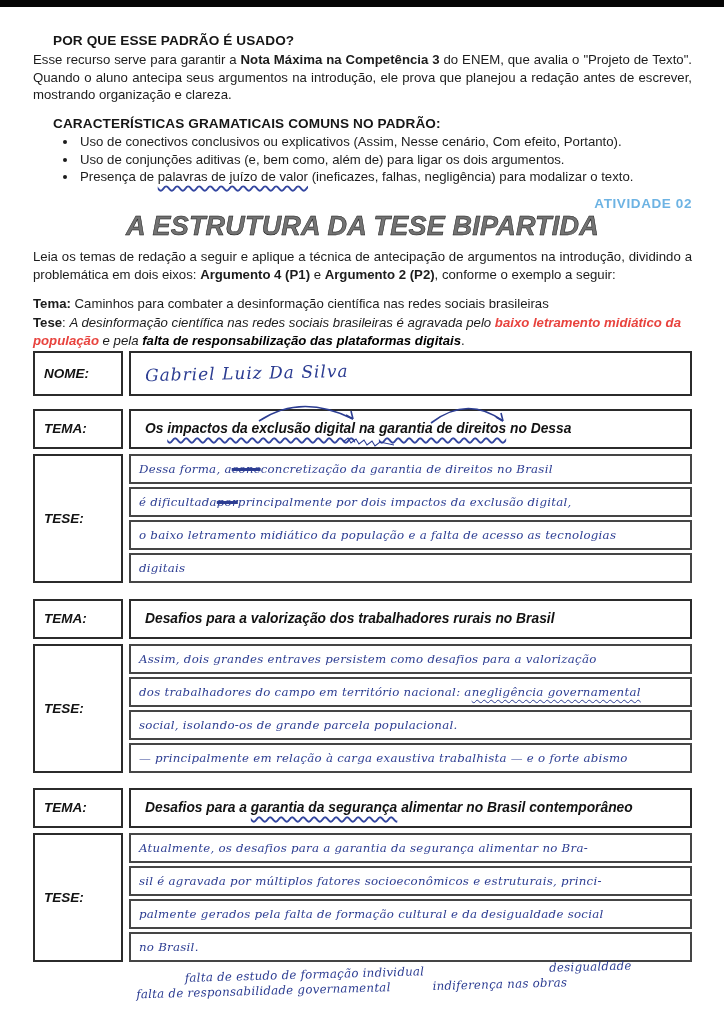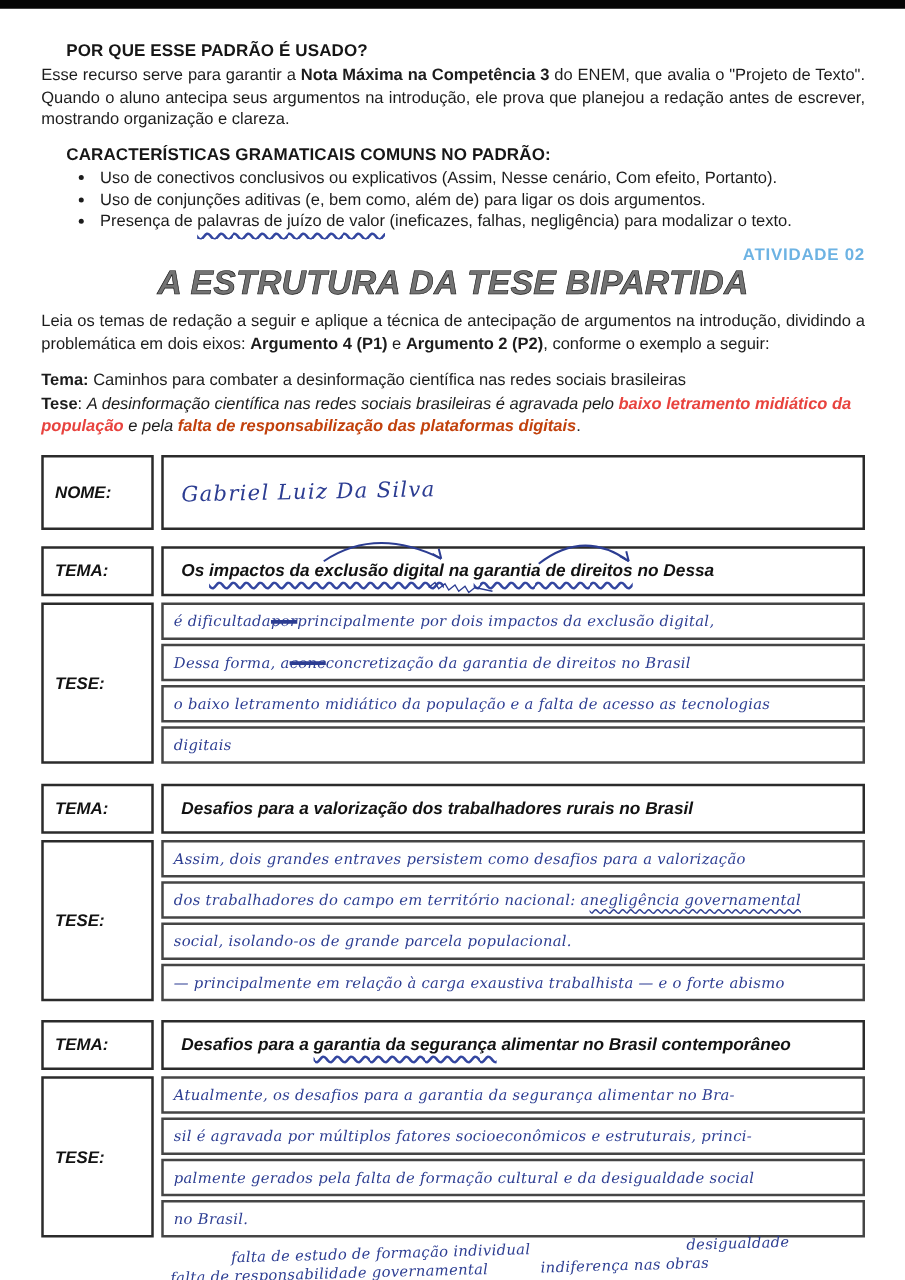--- a/index.html
+++ b/index.html
@@ -26,21 +26,21 @@
   .example i{font-family:"Liberation Sans", sans-serif;}
 
   
   .frow{display:flex;gap:6px;}
   .box{border:2px solid #2b2b2b;box-sizing:border-box;background:transparent;}
   .flabel{
     width:90px;min-width:90px;display:flex;align-items:center;padding-left:9px;
     font-weight:bold;font-style:italic;font-size:13.5px;color:#121212;
   }
   .fcontent{flex:1;position:relative;display:flex;align-items:center;padding-left:14px;}
-  .nome-row{margin-top:13px;height:60px;}
+  .nome-row{height:45px;}
   .tema-row{height:40px;}
   .tema-text{font-weight:bold;font-style:italic;font-size:13.8px;color:#121212;}
   .tese-row{margin-top:5px;}
   .rules{flex:1;display:flex;flex-direction:column;gap:3px;}
   .rule{
     border:2px solid #454545;box-sizing:border-box;height:30px;
     display:flex;align-items:center;padding:0 4px 0 8px;overflow:visible;white-space:nowrap;
   }
 
   
@@ -85,21 +85,21 @@
   </ul>
 
   <div class="kicker" style="color:#6db3e3;">ATIVIDADE 02</div>
   <div class="big-title">A ESTRUTURA DA TESE BIPARTIDA</div>
 
   <p class="body-text"><span>Leia os temas de redação a seguir e aplique a técnica de antecipação de argumentos na introdução, dividindo a problemática em dois eixos: </span><b>Argumento 4 (P1)</b><span> e </span><b>Argumento 2 (P2)</b><span>, conforme o exemplo a seguir:</span></p>
 
   <p class="example">
     <b>Tema:</b>
     <span>Caminhos para combater a desinformação científica nas redes sociais brasileiras</span><br>
-    <b>Tese</b><span>: </span><i>A desinformação científica nas redes sociais brasileiras é agravada pelo </i><span class="red-hl" style="color:#e8433e;">baixo letramento midiático da população</span><i> e pela </i><span class="red-hl" style="color:#c2410c;">falta de responsabilização das plataformas digitais</span><span>.</span>
+    <b>Tese</b><span>: </span><i>A desinformação científica nas redes sociais brasileiras é agravada pelo </i><span class="red-hl" style="color:#e8433e;">baixo letramento midiático da população</span><i> e pela </i><span class="red-hl" style="color:#000000;">falta de responsabilização das plataformas digitais</span><span>.</span>
   </p>
 
   <div class="frow nome-row">
     <div class="box flabel">NOME:</div>
     <div class="box fcontent">
       <span class="hw hw-name">Gabriel Luiz Da Silva</span>
     </div>
   </div>
 
   <div class="block">
@@ -113,28 +113,28 @@
           <path d="M300,12 Q336,-16 372,10" fill="none" stroke="#2c3d92" stroke-width="1.6"></path>
           <path d="M372,10 l-7,-4 m7,4 l-2,-8" fill="none" stroke="#2c3d92" stroke-width="1.6"></path>
           <path d="M212,31 l5,-4 l3,5 l5,-4 l3,5 l5,-4 l3,5 l5,-4 l3,5 l5,-4 l14,3" fill="none" stroke="#2c3d92" stroke-width="1.1"></path>
         </svg>
       </div>
     </div>
     <div class="frow tese-row">
       <div class="box flabel">TESE:</div>
       <div class="rules">
         <div class="rule">
+            <span class="hw">Dessa forma, a</span> 
+            <span class="hw struck">conc</span> 
+            <span class="hw">concretização da garantia de direitos no Brasil</span>
+          </div>
+        <div class="rule">
             <span class="hw">é dificultada</span> 
             <span class="hw struck">por</span> 
             <span class="hw">principalmente por dois impactos da exclusão digital,</span>
-          </div>
-        <div class="rule">
-            <span class="hw">Dessa forma, a</span> 
-            <span class="hw struck">conc</span> 
-            <span class="hw">concretização da garantia de direitos no Brasil</span>
           </div>
         <div class="rule">
             <span class="hw">o baixo letramento midiático da população e a falta de acesso as tecnologias</span>
           </div>
         <div class="rule">
             <span class="hw">digitais</span>
           </div>
       </div>
     </div>
   </div>

